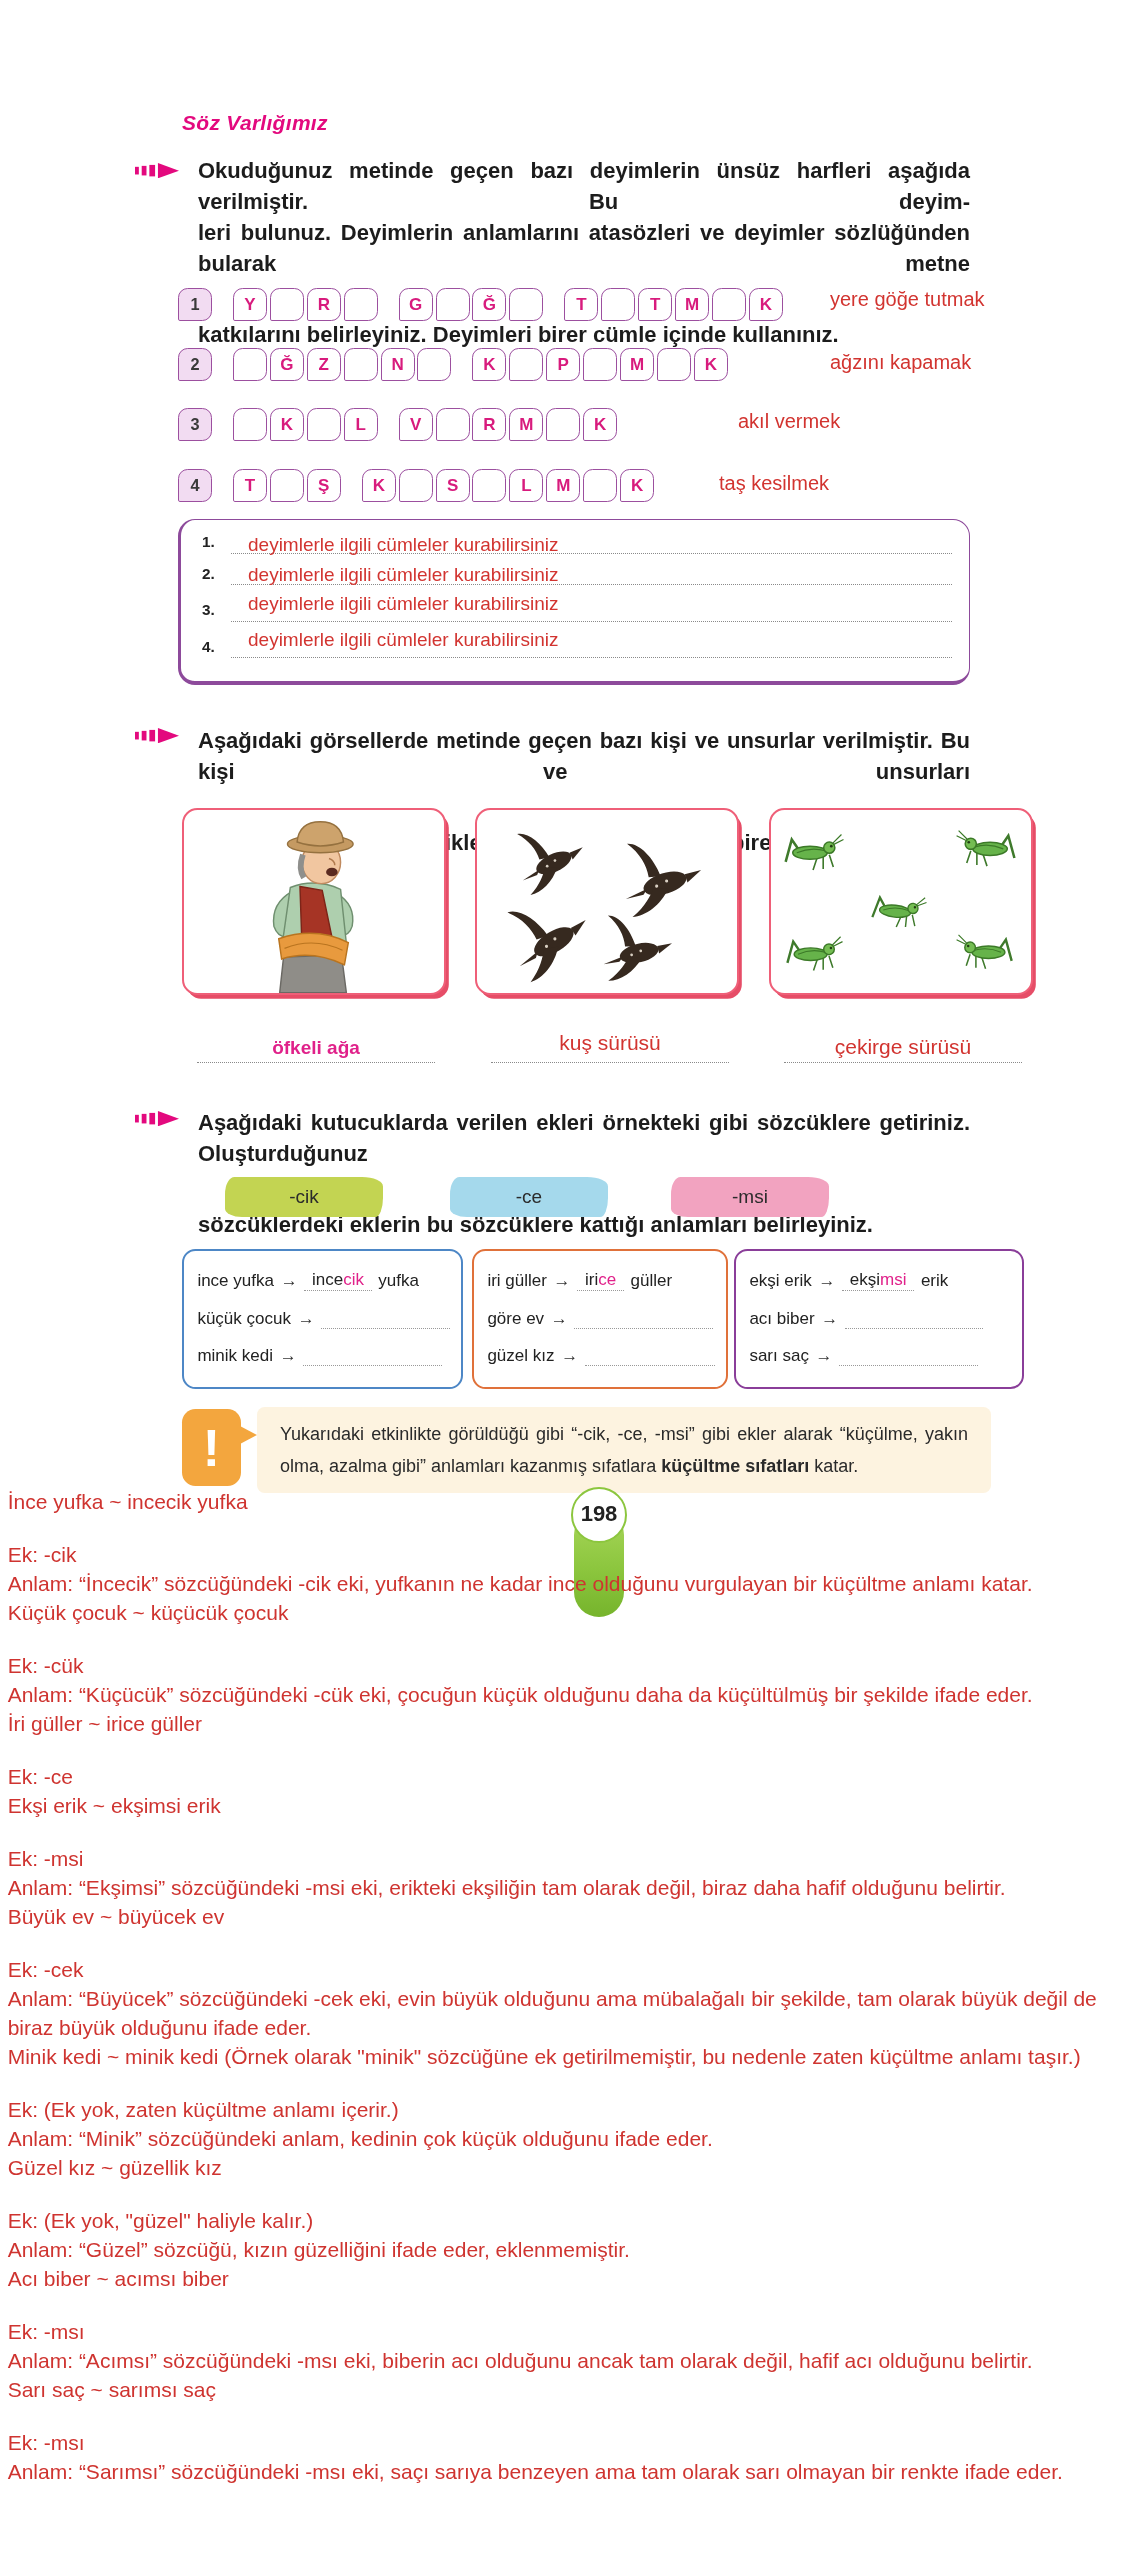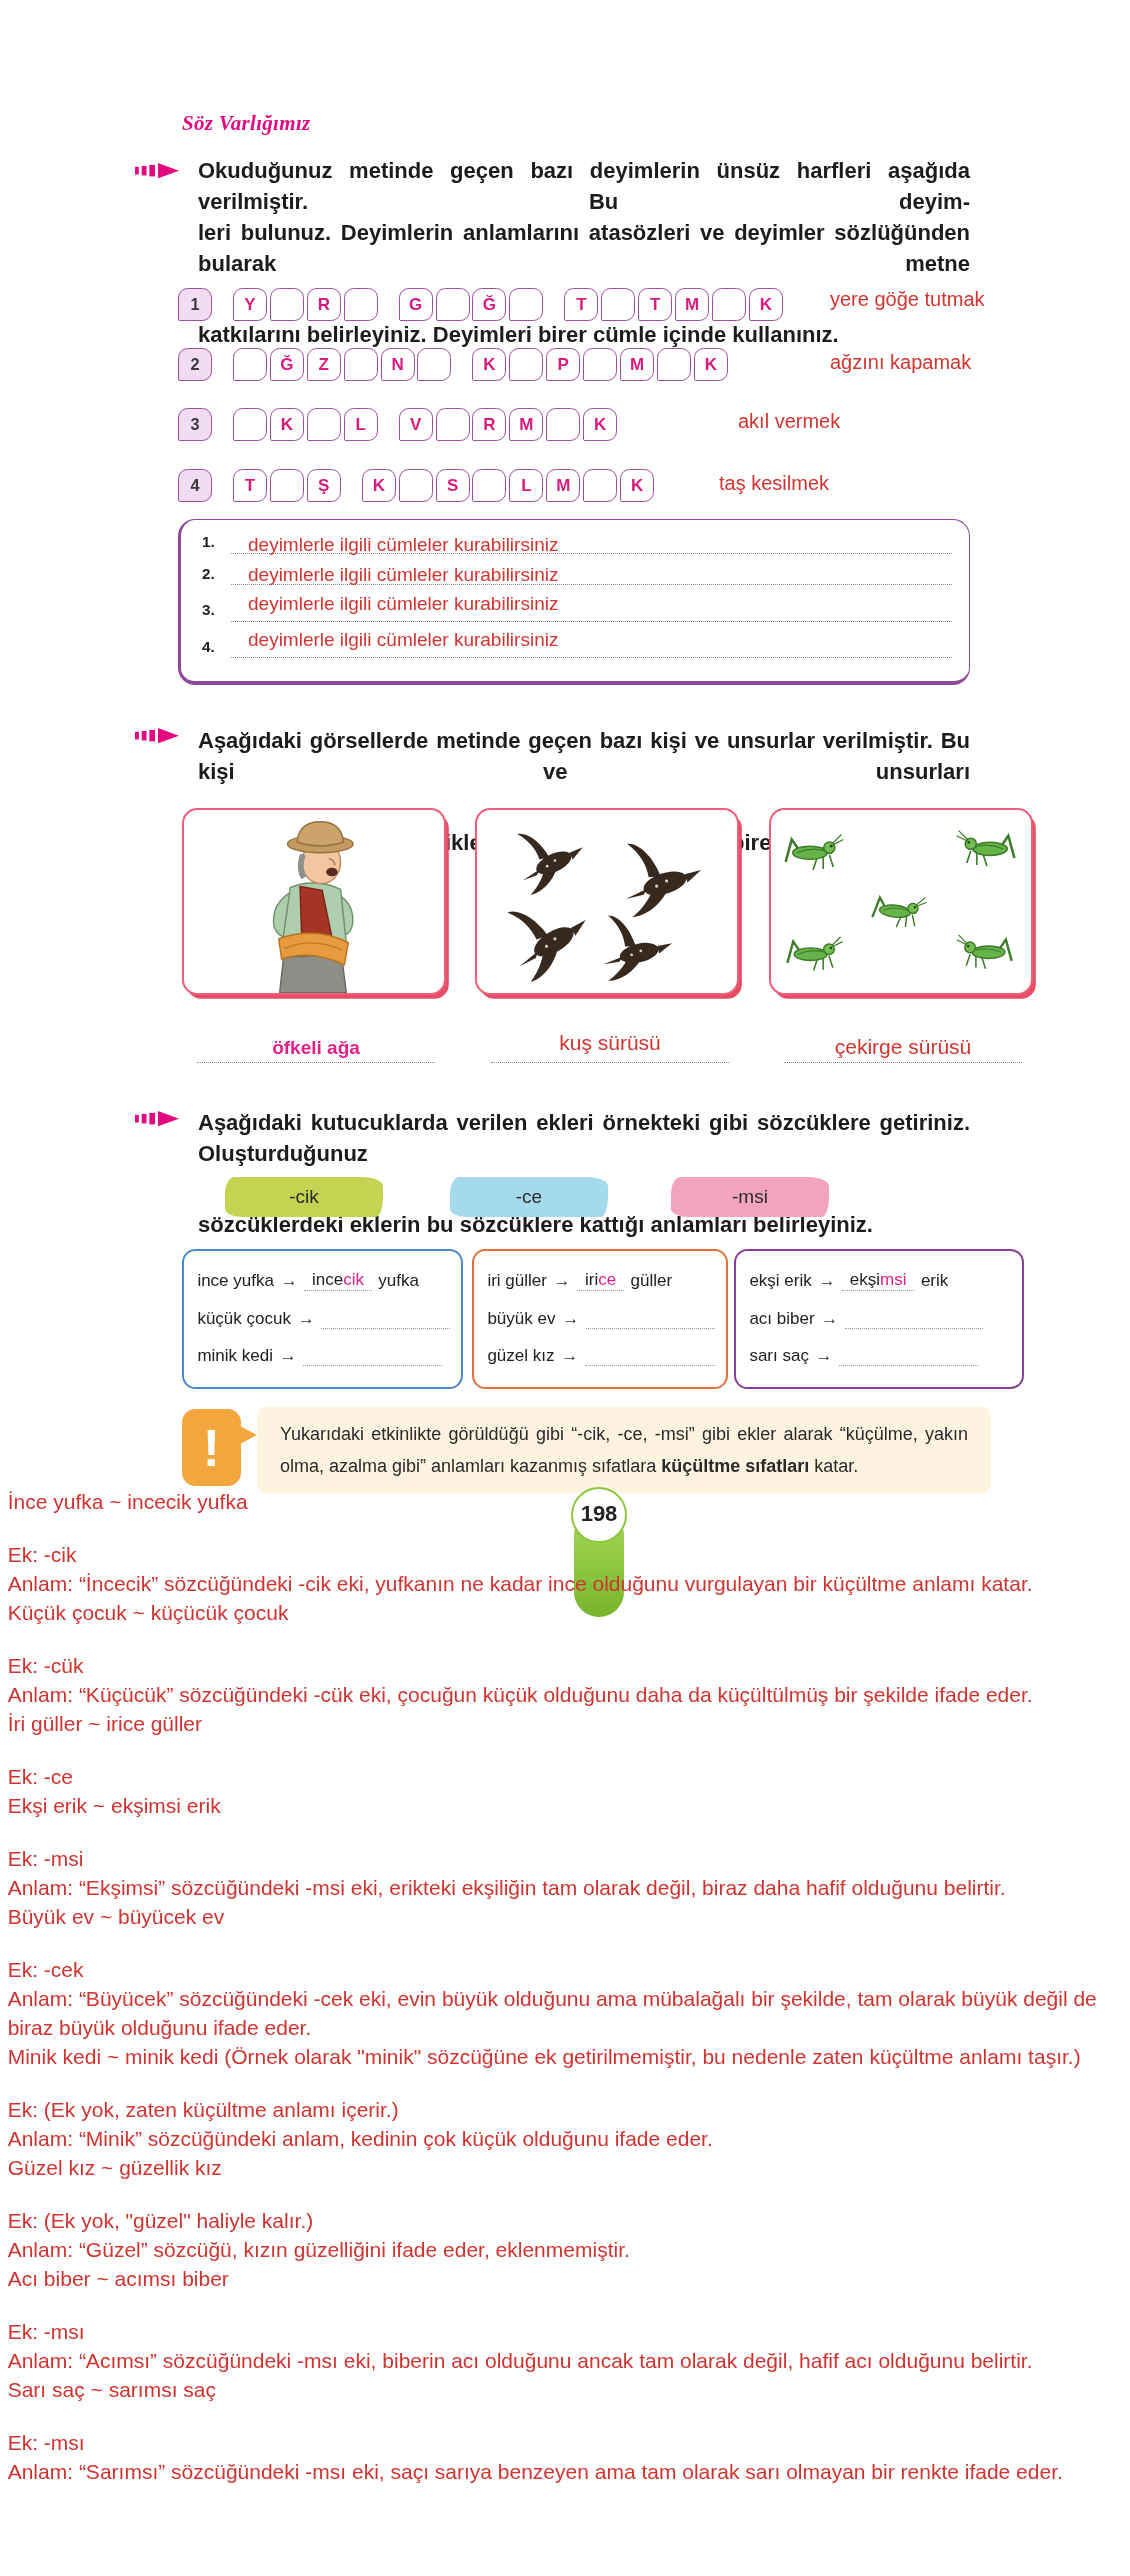--- a/index.html
+++ b/index.html
@@ -2,21 +2,21 @@
 <html><head>
 <meta charset="utf-8">
 <style>
   html,body{margin:0;padding:0;background:#fff;}
   .page{position:relative;width:1131px;height:2576px;background:#ffffff;overflow:hidden;
         font-family:"Liberation Sans",sans-serif;}
   .abs{position:absolute;}
 
   
   .sec-title{position:absolute;left:182px;top:111px;font-size:21px;font-weight:bold;
-             font-style:italic;color:#e3097e;letter-spacing:0.3px;font-family:Liberation Serif, serif;}
+             font-style:italic;color:#e3097e;letter-spacing:0.3px;}
   .bullet-arrow{position:absolute;width:44px;height:15.3px;}
   .instr{position:absolute;left:198px;width:772px;color:#1c1c1c;font-size:22px;
          font-weight:bold;line-height:31px;}
   .instr-line{text-align:justify;text-align-last:justify;}
   .instr-line.last{text-align-last:left;margin-top:40px;}
 
   
   .letter-row{position:absolute;left:178px;display:flex;gap:21px;}
   .tile-group{display:flex;gap:2.9px;}
   .tile{width:34px;height:33px;box-sizing:border-box;border:1.9px solid #9c4f9f;
@@ -327,21 +327,21 @@
     </div>
   </div>
   <div class="wbox" style="left:472px;width:256px;border-color:#e0713a">
     <div class="wrow">
       <span class="wlabel">iri güller</span>
       <span class="warrow"></span>
       <span class="wslot"><span class="wstem">iri</span><span class="wsuf">ce</span></span>
       <span class="wtail">güller</span>
     </div>
     <div class="wrow">
-      <span class="wlabel">büyük ev</span>
+      <span class="wlabel">göre ev</span>
       <span class="warrow"></span>
       <span class="wslot empty"></span>
     </div>
     <div class="wrow">
       <span class="wlabel">güzel kız</span>
       <span class="warrow"></span>
       <span class="wslot empty"></span>
     </div>
   </div>
   <div class="wbox" style="left:734px;width:290px;border-color:#8a3e99">

